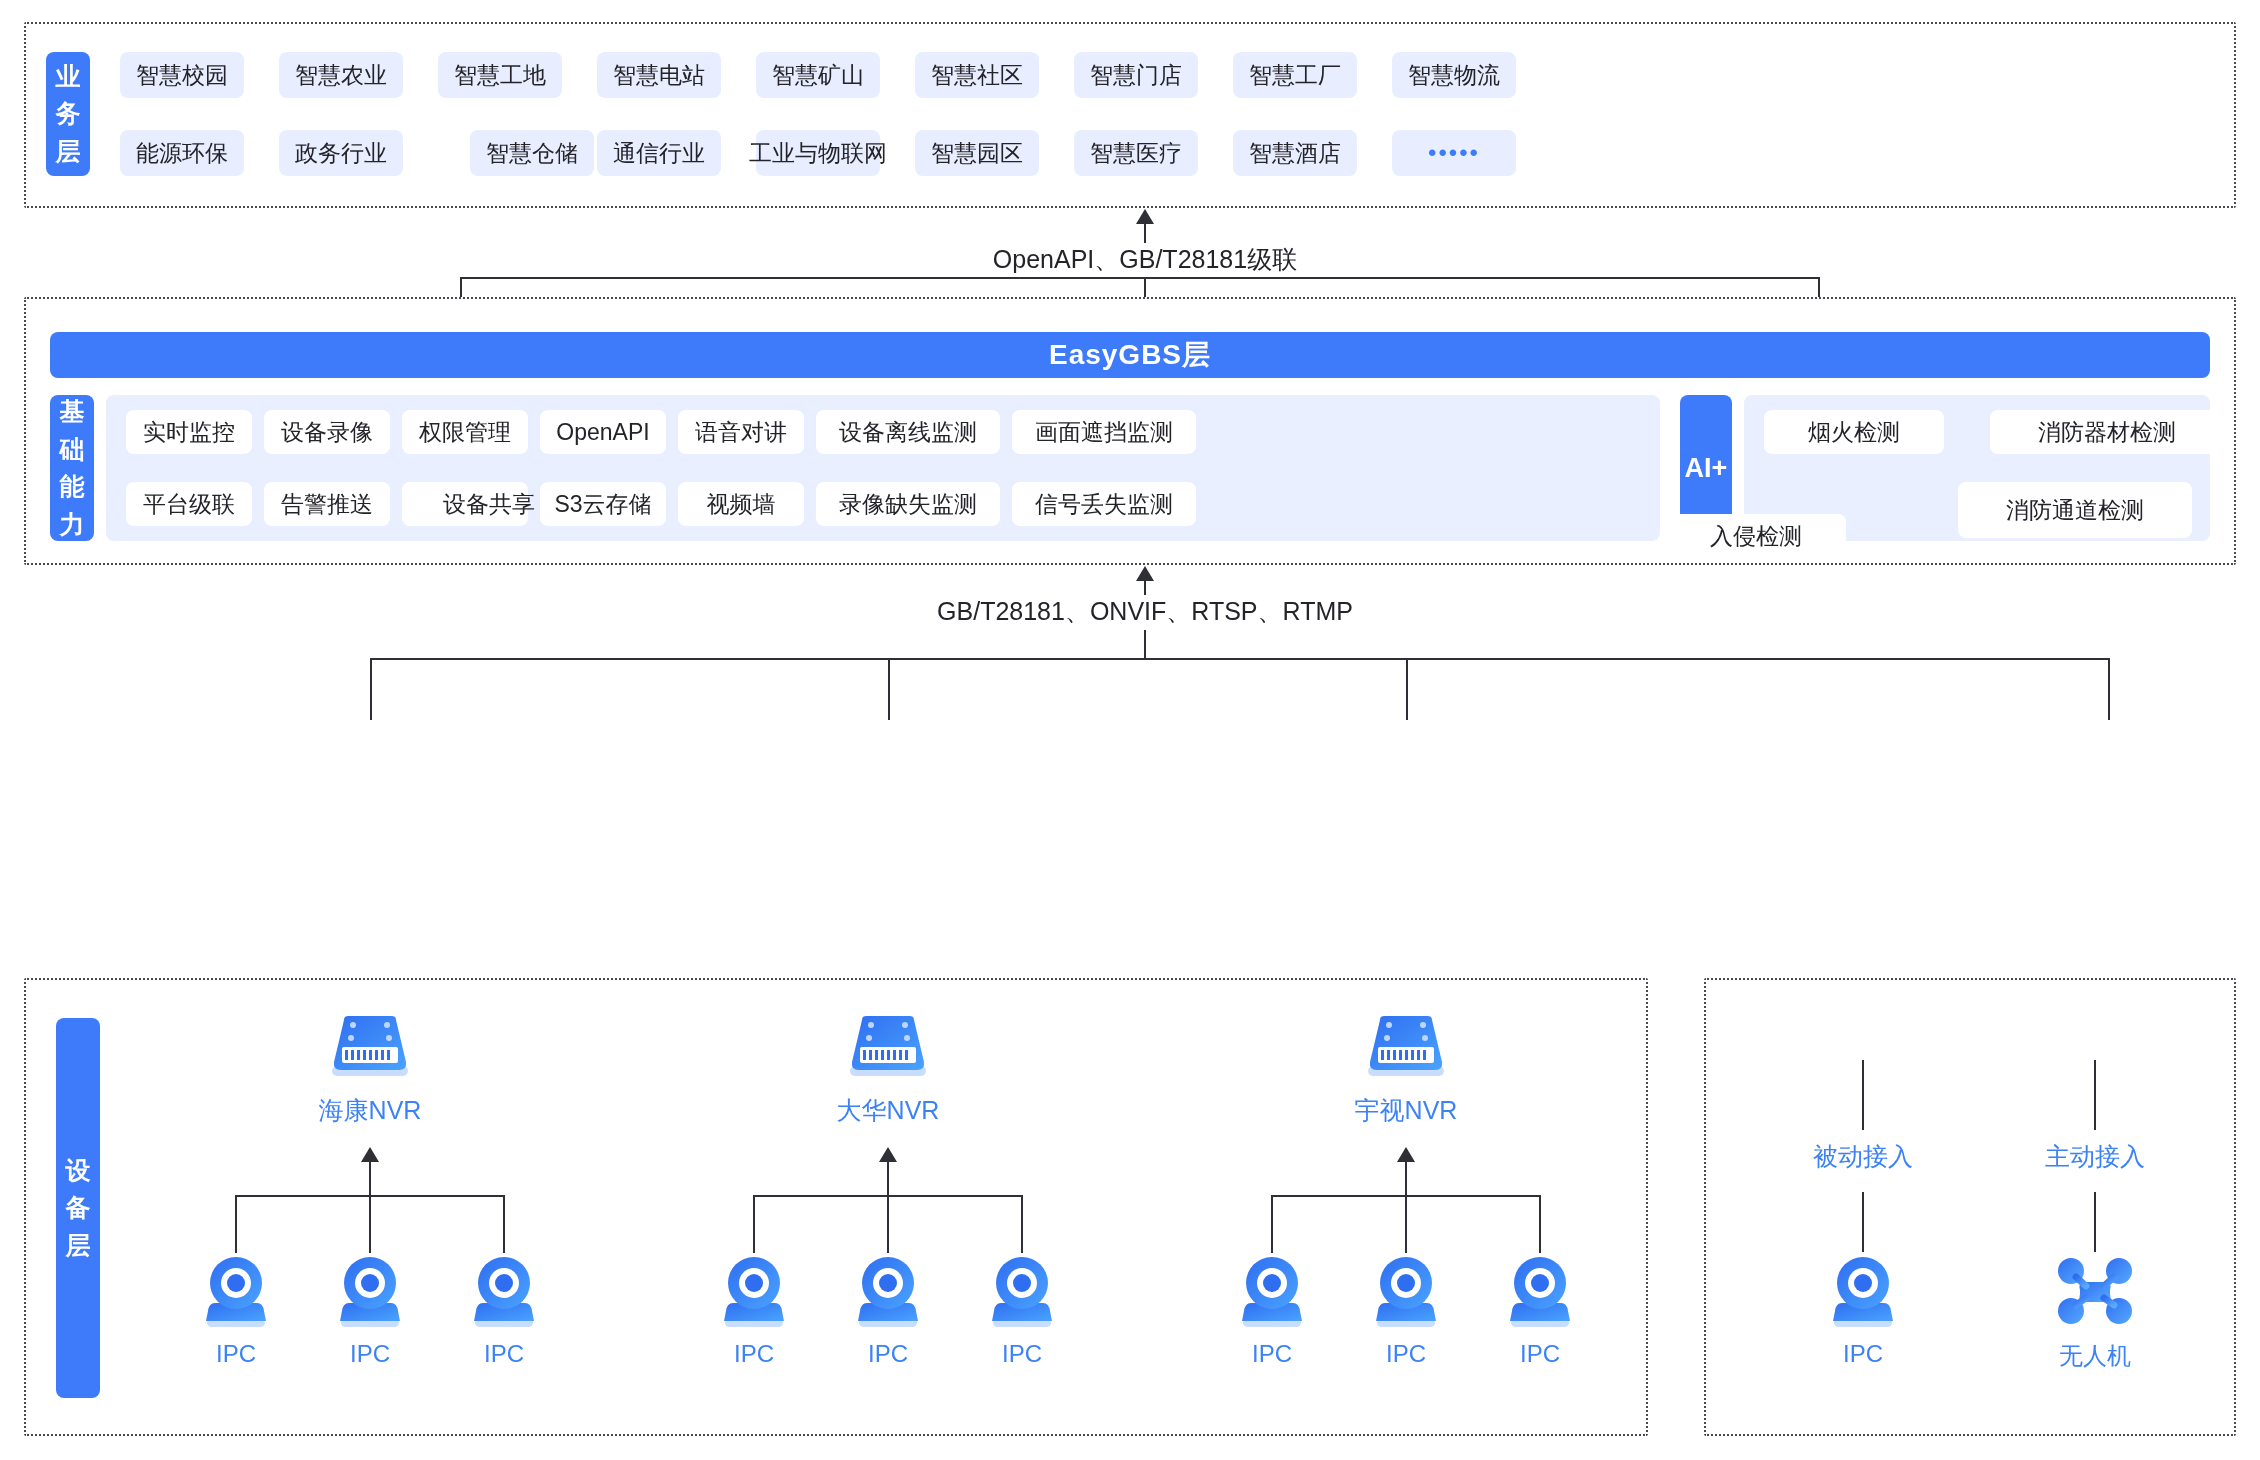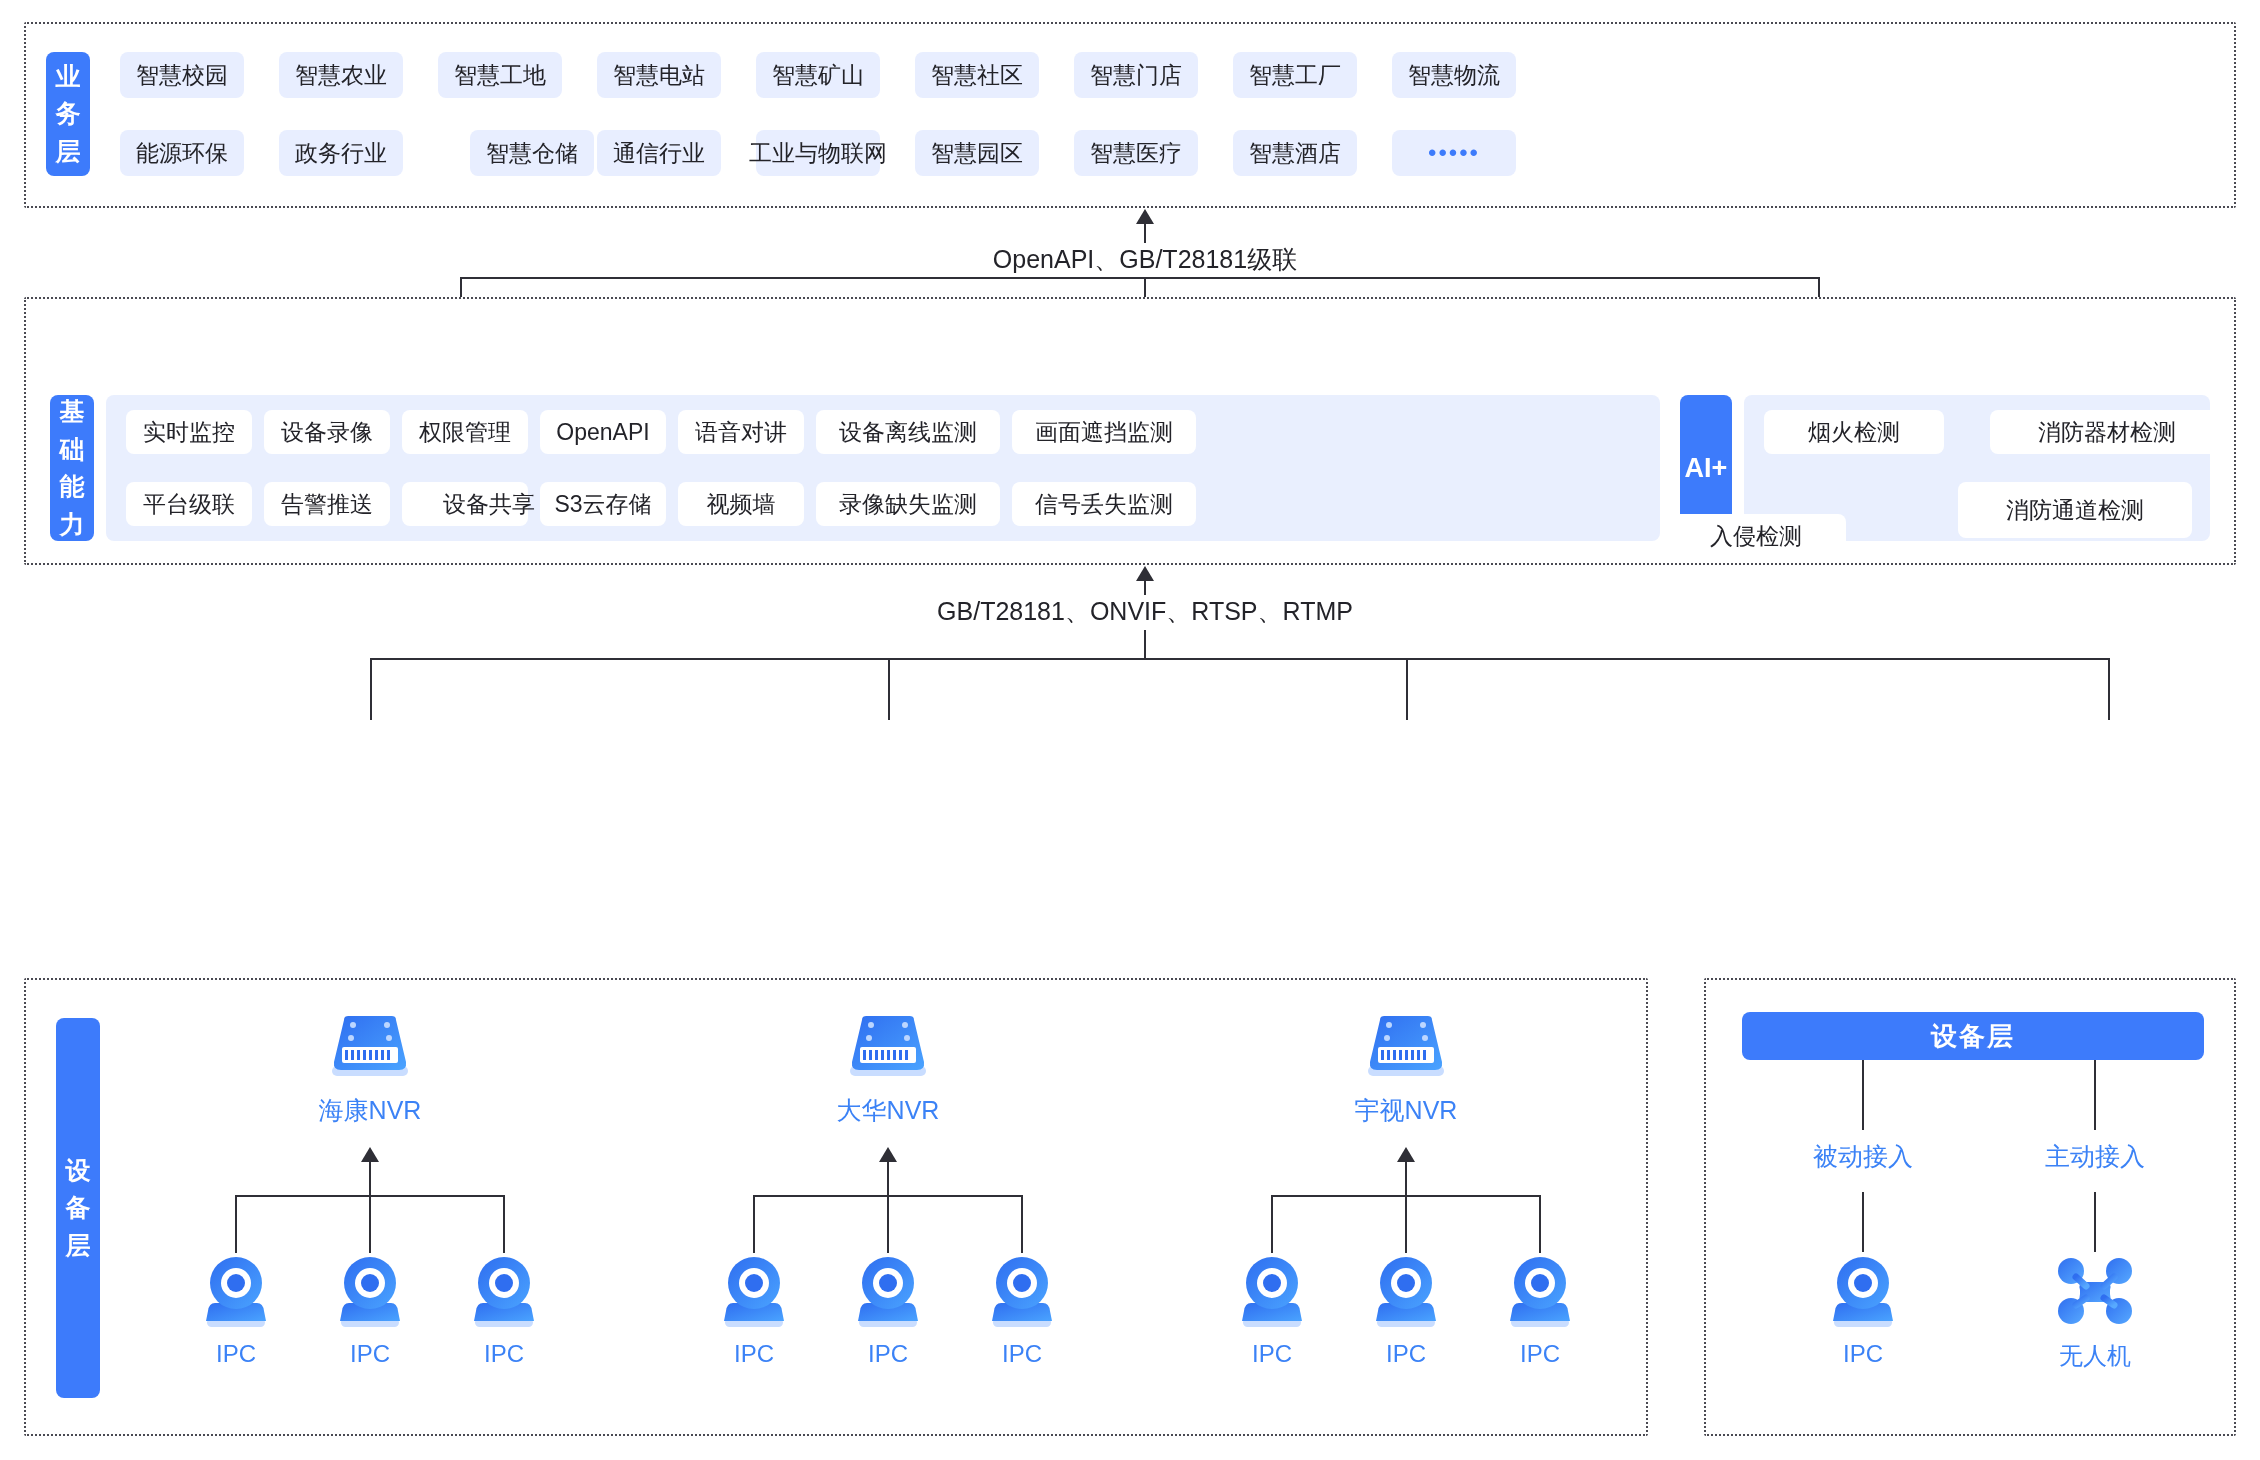--- a/index.html
+++ b/index.html
@@ -188,20 +188,23 @@
   <div class="arrow-up" style="left:1136px; top:209px;"></div>
   <div class="ln-v" style="left:1144px; top:222px; height:38px;"></div>
   <div class="edge-label" style="left:930px; top:243px; width:430px;"><span>OpenAPI、GB/T28181级联</span></div>
   <div class="ln-v" style="left:1144px; top:278px; height:30px;"></div>
   <div class="ln-h" style="left:460px; top:277px; width:1360px;"></div>
   <div class="ln-v" style="left:460px; top:277px; height:60px;"></div>
   <div class="ln-v" style="left:1818px; top:277px; height:60px;"></div>
 
   <div class="dashed-box" style="left:24px; top:297px; width:2212px; height:268px;"></div>
 
+  <div class="bluebar" style="left:50px; top:332px; width:2160px; height:46px; font-size:28px; letter-spacing:1px;">
+    <span>EasyGBS层</span>
+  </div>
 
   <div class="side-label" style="left:50px; top:395px; width:44px; height:146px;">
     <span>
         <span>基</span>
         <span>础</span>
         <span>能</span>
         <span>力</span>
       </span>
   </div>
 
@@ -485,23 +488,20 @@
       <path d="M14 48 L56 48 Q62 48 63 56 L65 66 L5 66 L7 56 Q8 48 14 48 Z" fill="url(#gc1)"></path>
       <circle cx="35" cy="28" r="26" fill="url(#gc1)"></circle>
       <circle cx="35" cy="28" r="15" fill="#ffffff"></circle>
       <circle cx="35" cy="28" r="9" fill="#2f6ef0"></circle>
     </svg>
   </div>
   <div class="node-label sm" style="left:1470px; top:1340px; width:140px;"><span>IPC</span></div>
 
   <div class="dashed-box" style="left:1704px; top:978px; width:532px; height:458px;"></div>
 
-  <div class="bluebar" style="left:1742px; top:1012px; width:462px; height:48px; font-size:26px; letter-spacing:2px;">
-    <span>设备层</span>
-  </div>
 
   <div class="ln-v" style="left:1862px; top:1060px; height:70px;"></div>
   <div class="ln-v" style="left:2094px; top:1060px; height:70px;"></div>
 
   <div class="node-label" style="left:1773px; top:1140px; width:180px;"><span>被动接入</span></div>
   <div class="node-label" style="left:2005px; top:1140px; width:180px;"><span>主动接入</span></div>
 
   <div class="ln-v" style="left:1862px; top:1192px; height:60px;"></div>
   <div class="ln-v" style="left:2094px; top:1192px; height:60px;"></div>
 

